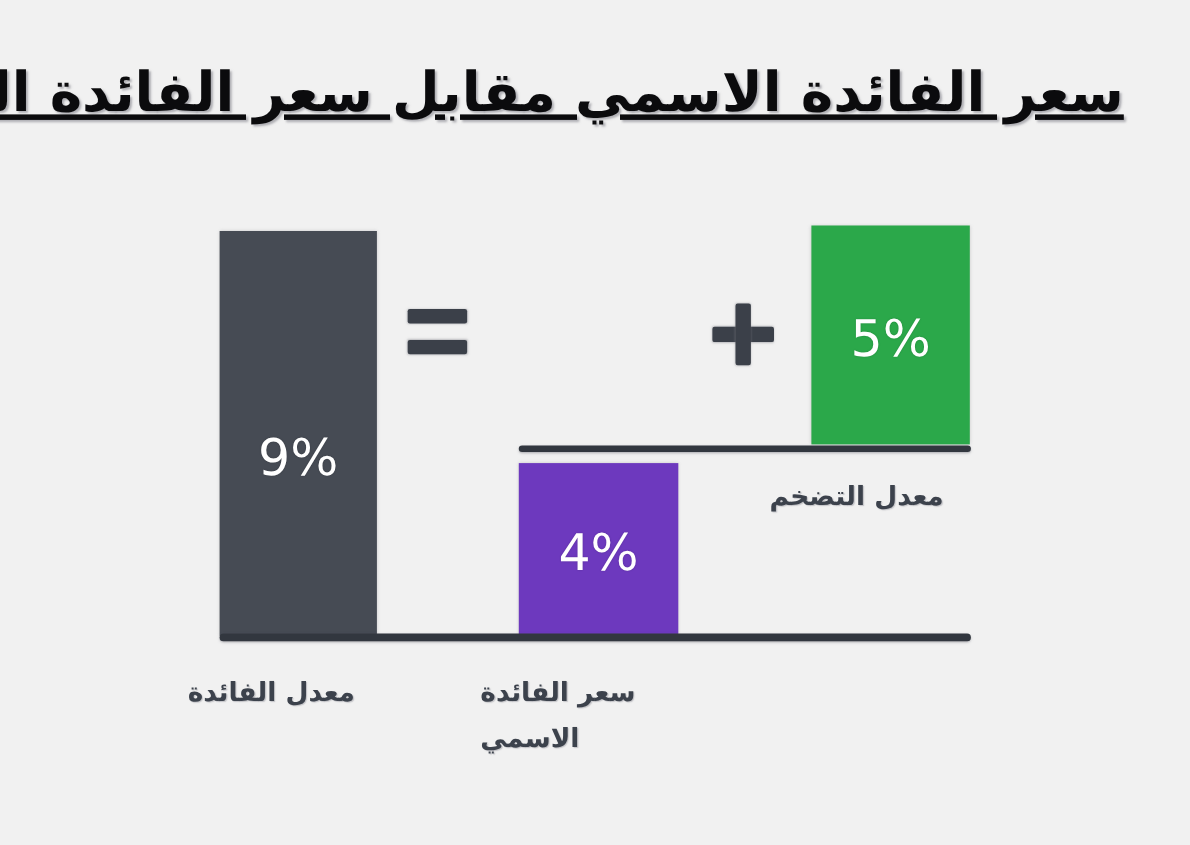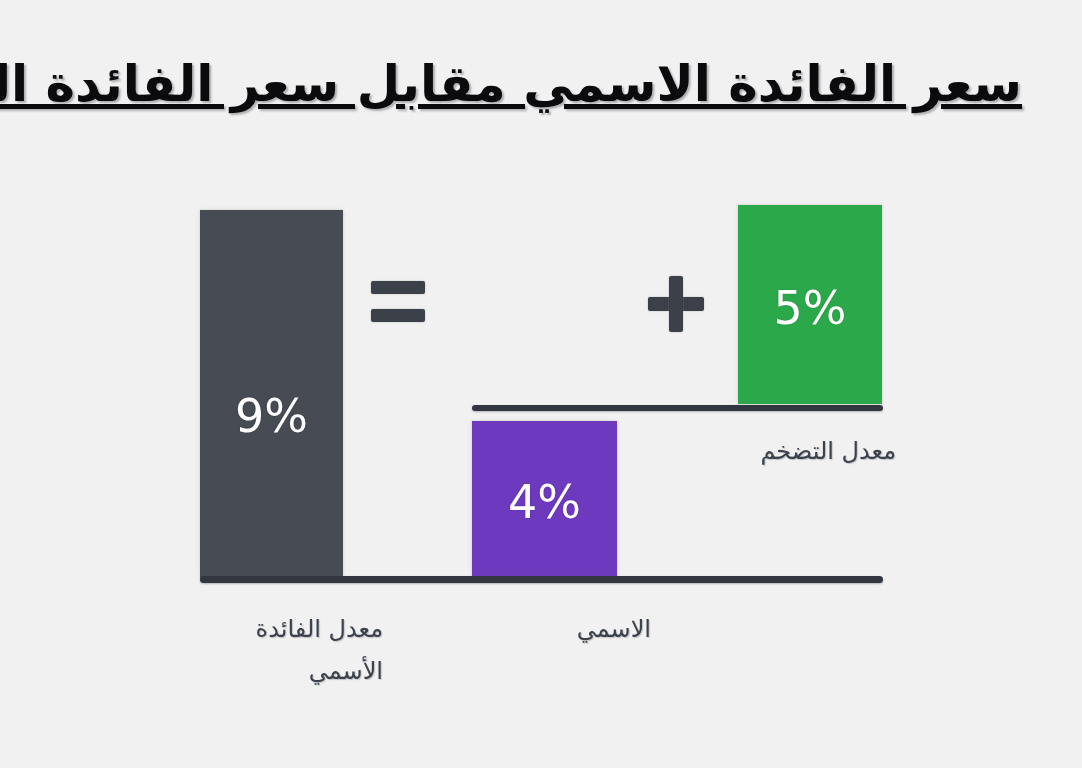--- a/index.html
+++ b/index.html
@@ -153,23 +153,23 @@
     height: 56px;
     background: #3b4049;
     border-radius: 2px;
     box-shadow: 0 0 2px rgba(140,140,148,0.55);
   }
 
   
   .cat-label {
     position: absolute;
     direction: rtl;
-    text-align: right;
-    font-family: "DejaVu Sans", "Liberation Sans", sans-serif;
-    font-weight: 400;
+    text-align: left;
+    font-family: "DejaVu Sans", "Liberation Sans", sans-serif;
+    font-weight: 700;
     font-size: 24px;
     line-height: 1.75;
     color: #3c424c;
     text-shadow: 1px 1px 1px rgba(150,150,158,0.5);
   }
   #label-nominal {
     left: 171px;
     top: 608px;
     width: 212px;
   }
@@ -212,24 +212,24 @@
 
   <div class="bar" id="bar-inflation">
     <span class="bar-value">5%</span>
   </div>
 
   <div class="baseline" id="baseline-upper"></div>
   <div class="baseline" id="baseline-main"></div>
 
   <div class="cat-label" id="label-nominal">
     <span class="line">معدل الفائدة</span>
-    <span class="line">الأسمي</span>
   </div>
 
   <div class="cat-label" id="label-real">
+    <span class="line">سعر الفائدة</span>
     <span class="line">الاسمي</span>
   </div>
 
   <div class="cat-label" id="label-inflation">
     <span class="line">معدل التضخم</span>
   </div>
 
 </div>
 
 </body></html>

